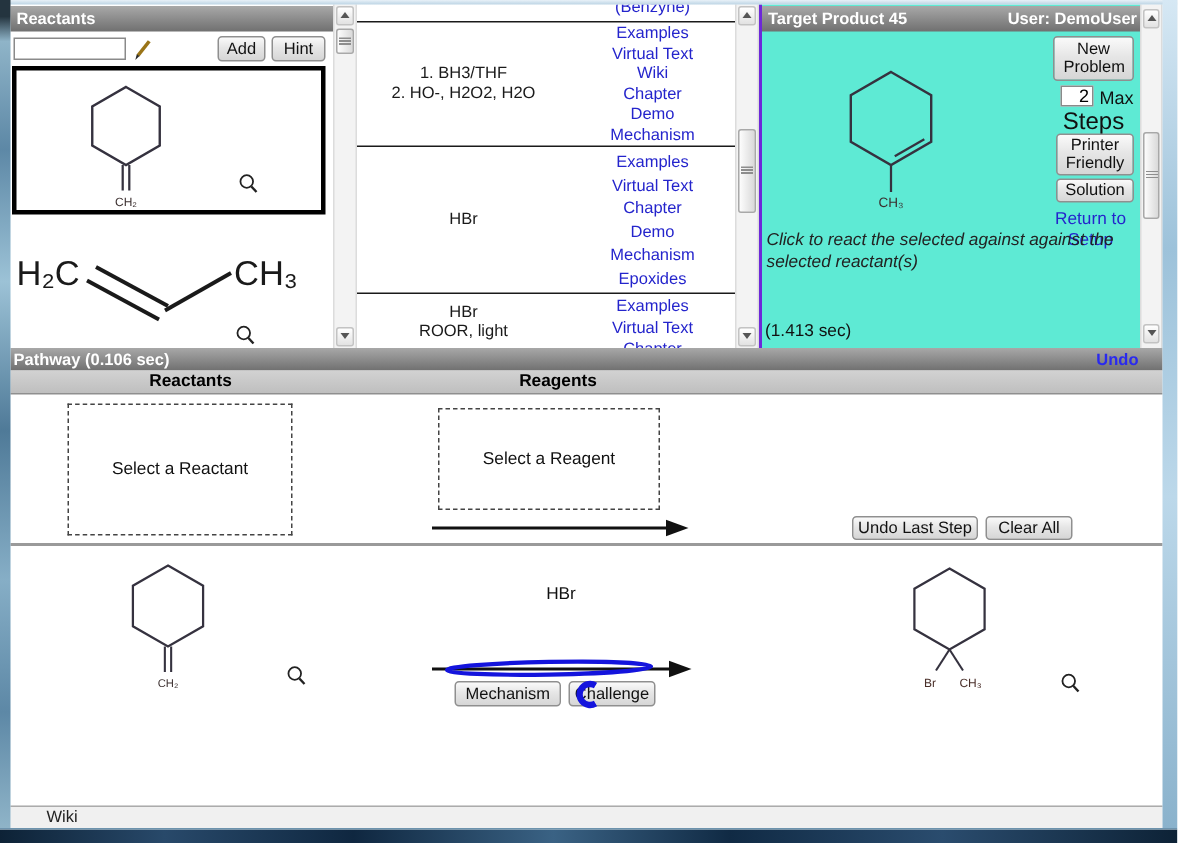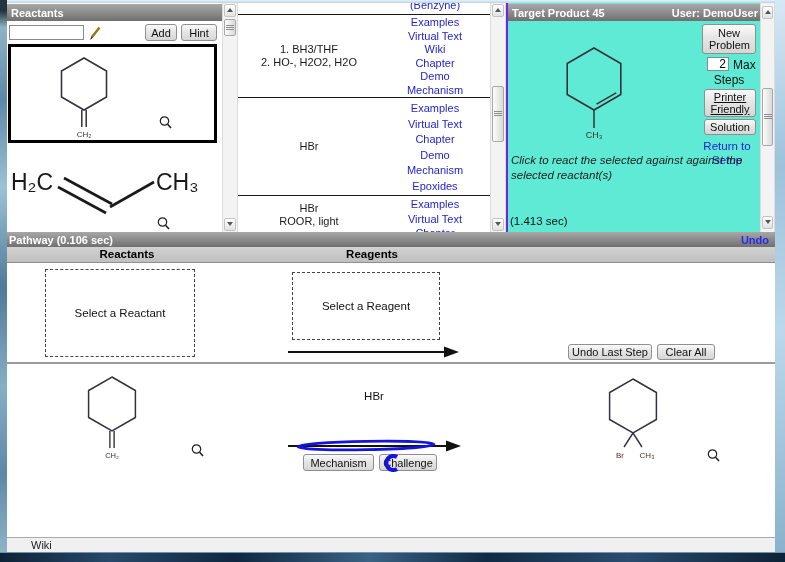--- a/index.html
+++ b/index.html
@@ -181,23 +181,23 @@
       <line x1="74.5" y1="61.2" x2="94.2" y2="49.8" stroke="#35323f" stroke-width="1.5"></line>
       <line x1="72" y1="67" x2="72" y2="85" stroke="#35323f" stroke-width="1.5"></line>
       <text class="chem-label" x="72" y="95" font-size="9" text-anchor="middle" fill="#3c3030">CH₃</text>
     </svg>
 
     <div class="btn abs" style="left:194px;top:21px;width:54px;height:30px;">
       <span style="width:40px;">New Problem</span>
     </div>
     <input class="txt abs" type="text" style="left: 199px; top: 54px; width: 22px; height: 14px; text-align: right; font-size: 12px;" value="2">
     <span class="abs" style="left:225px;top:55px;font-size:12px;">Max</span>
-    <div class="abs" style="left:194px;top:70px;width:54px;text-align:center;font-size:12px;">Steps</div>
+    <div class="abs" style="left:194px;top:70px;width:54px;text-align:center;font-size:16px;">Steps</div>
     <div class="btn abs" style="left:196px;top:86px;width:52px;height:28px;">
-      <span style="width:44px;text-decoration:underline;">Printer Friendly</span>
+      <span style="width:44px;">Printer Friendly</span>
     </div>
     <div class="btn abs" style="left:196px;top:116px;width:52px;height:16px;">
       <span>Solution</span>
     </div>
     <a class="link abs" style="left:186px;top:136px;width:66px;text-align:center;font-size:11.5px;line-height:14px;">Return to Setup</a>
 
     <div class="abs" style="left:3px;top:150px;width:247px;font-style:italic;font-size:11.5px;line-height:15px;color:#222;">Click to react the selected against against the selected reactant(s)</div>
     <div class="abs" style="left:2px;top:212px;font-size:11.5px;">(1.413 sec)</div>
   </div>
 
@@ -207,21 +207,21 @@
       </div>
     <div class="sb-thumb" style="top:85px;height:58px;">
         <div class="grip"></div>
       </div>
     <div class="sb-btn" style="bottom:3px;">
         <div class="tri-down"></div>
       </div>
   </div>
 
   <div class="abs" style="left:7px;top:232px;width:768px;height:305px;background:#fff;">
-    <div class="panel-hdr abs" style="left:0;top:0;width:768px;height:15px;padding:0 6px 0 2px;">
+    <div class="panel-hdr abs" style="left:0;top:0;width:768px;height:15px;padding:0 16px 0 2px;">
       <span>Pathway (0.106 sec)</span>
       <a class="link" style="font-weight:bold;color:#2a2aee;">Undo</a>
     </div>
     <div class="abs" style="left:0;top:15px;width:768px;height:16px;background:linear-gradient(#d2d2d2,#bfbfbf);border-bottom:1px solid #8f8f8f;">
       <div class="colhead abs" style="left:20px;top:1px;width:200px;">Reactants</div>
       <div class="colhead abs" style="left:255px;top:1px;width:220px;">Reagents</div>
     </div>
 
     <div class="dashed-box abs" style="left:38px;top:37px;width:150px;height:88px;">
       <span>Select a Reactant</span>

